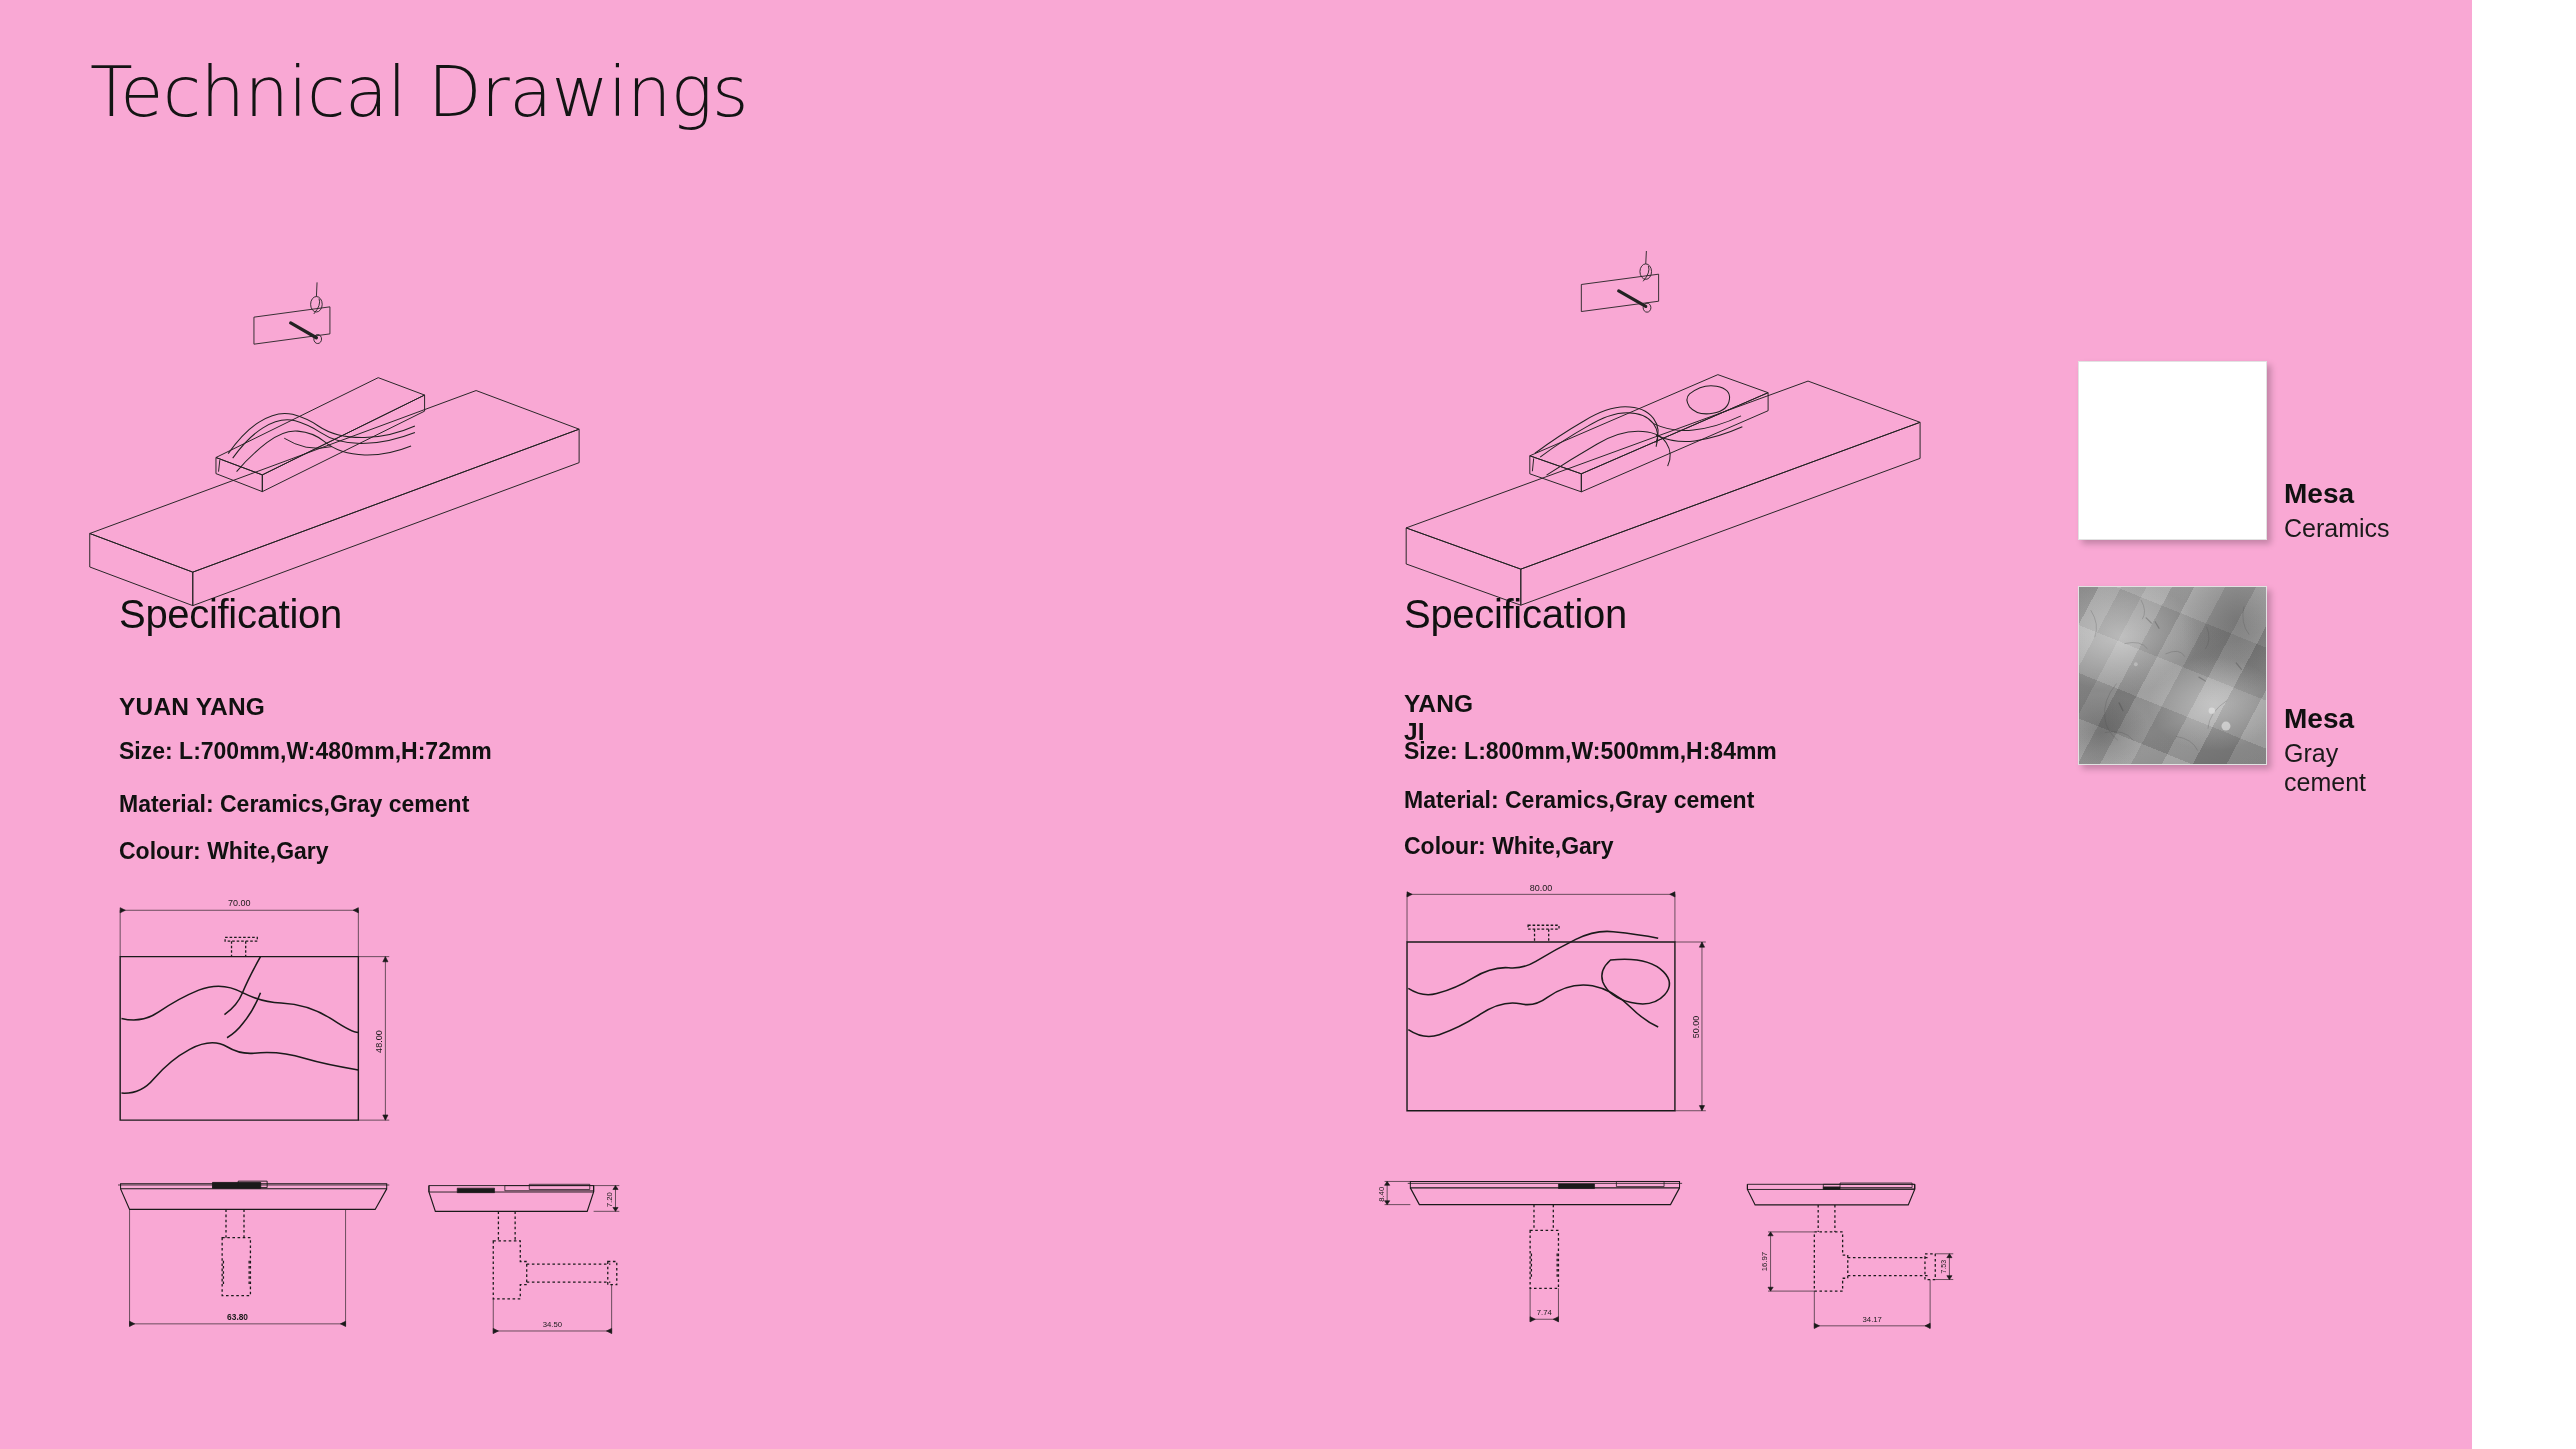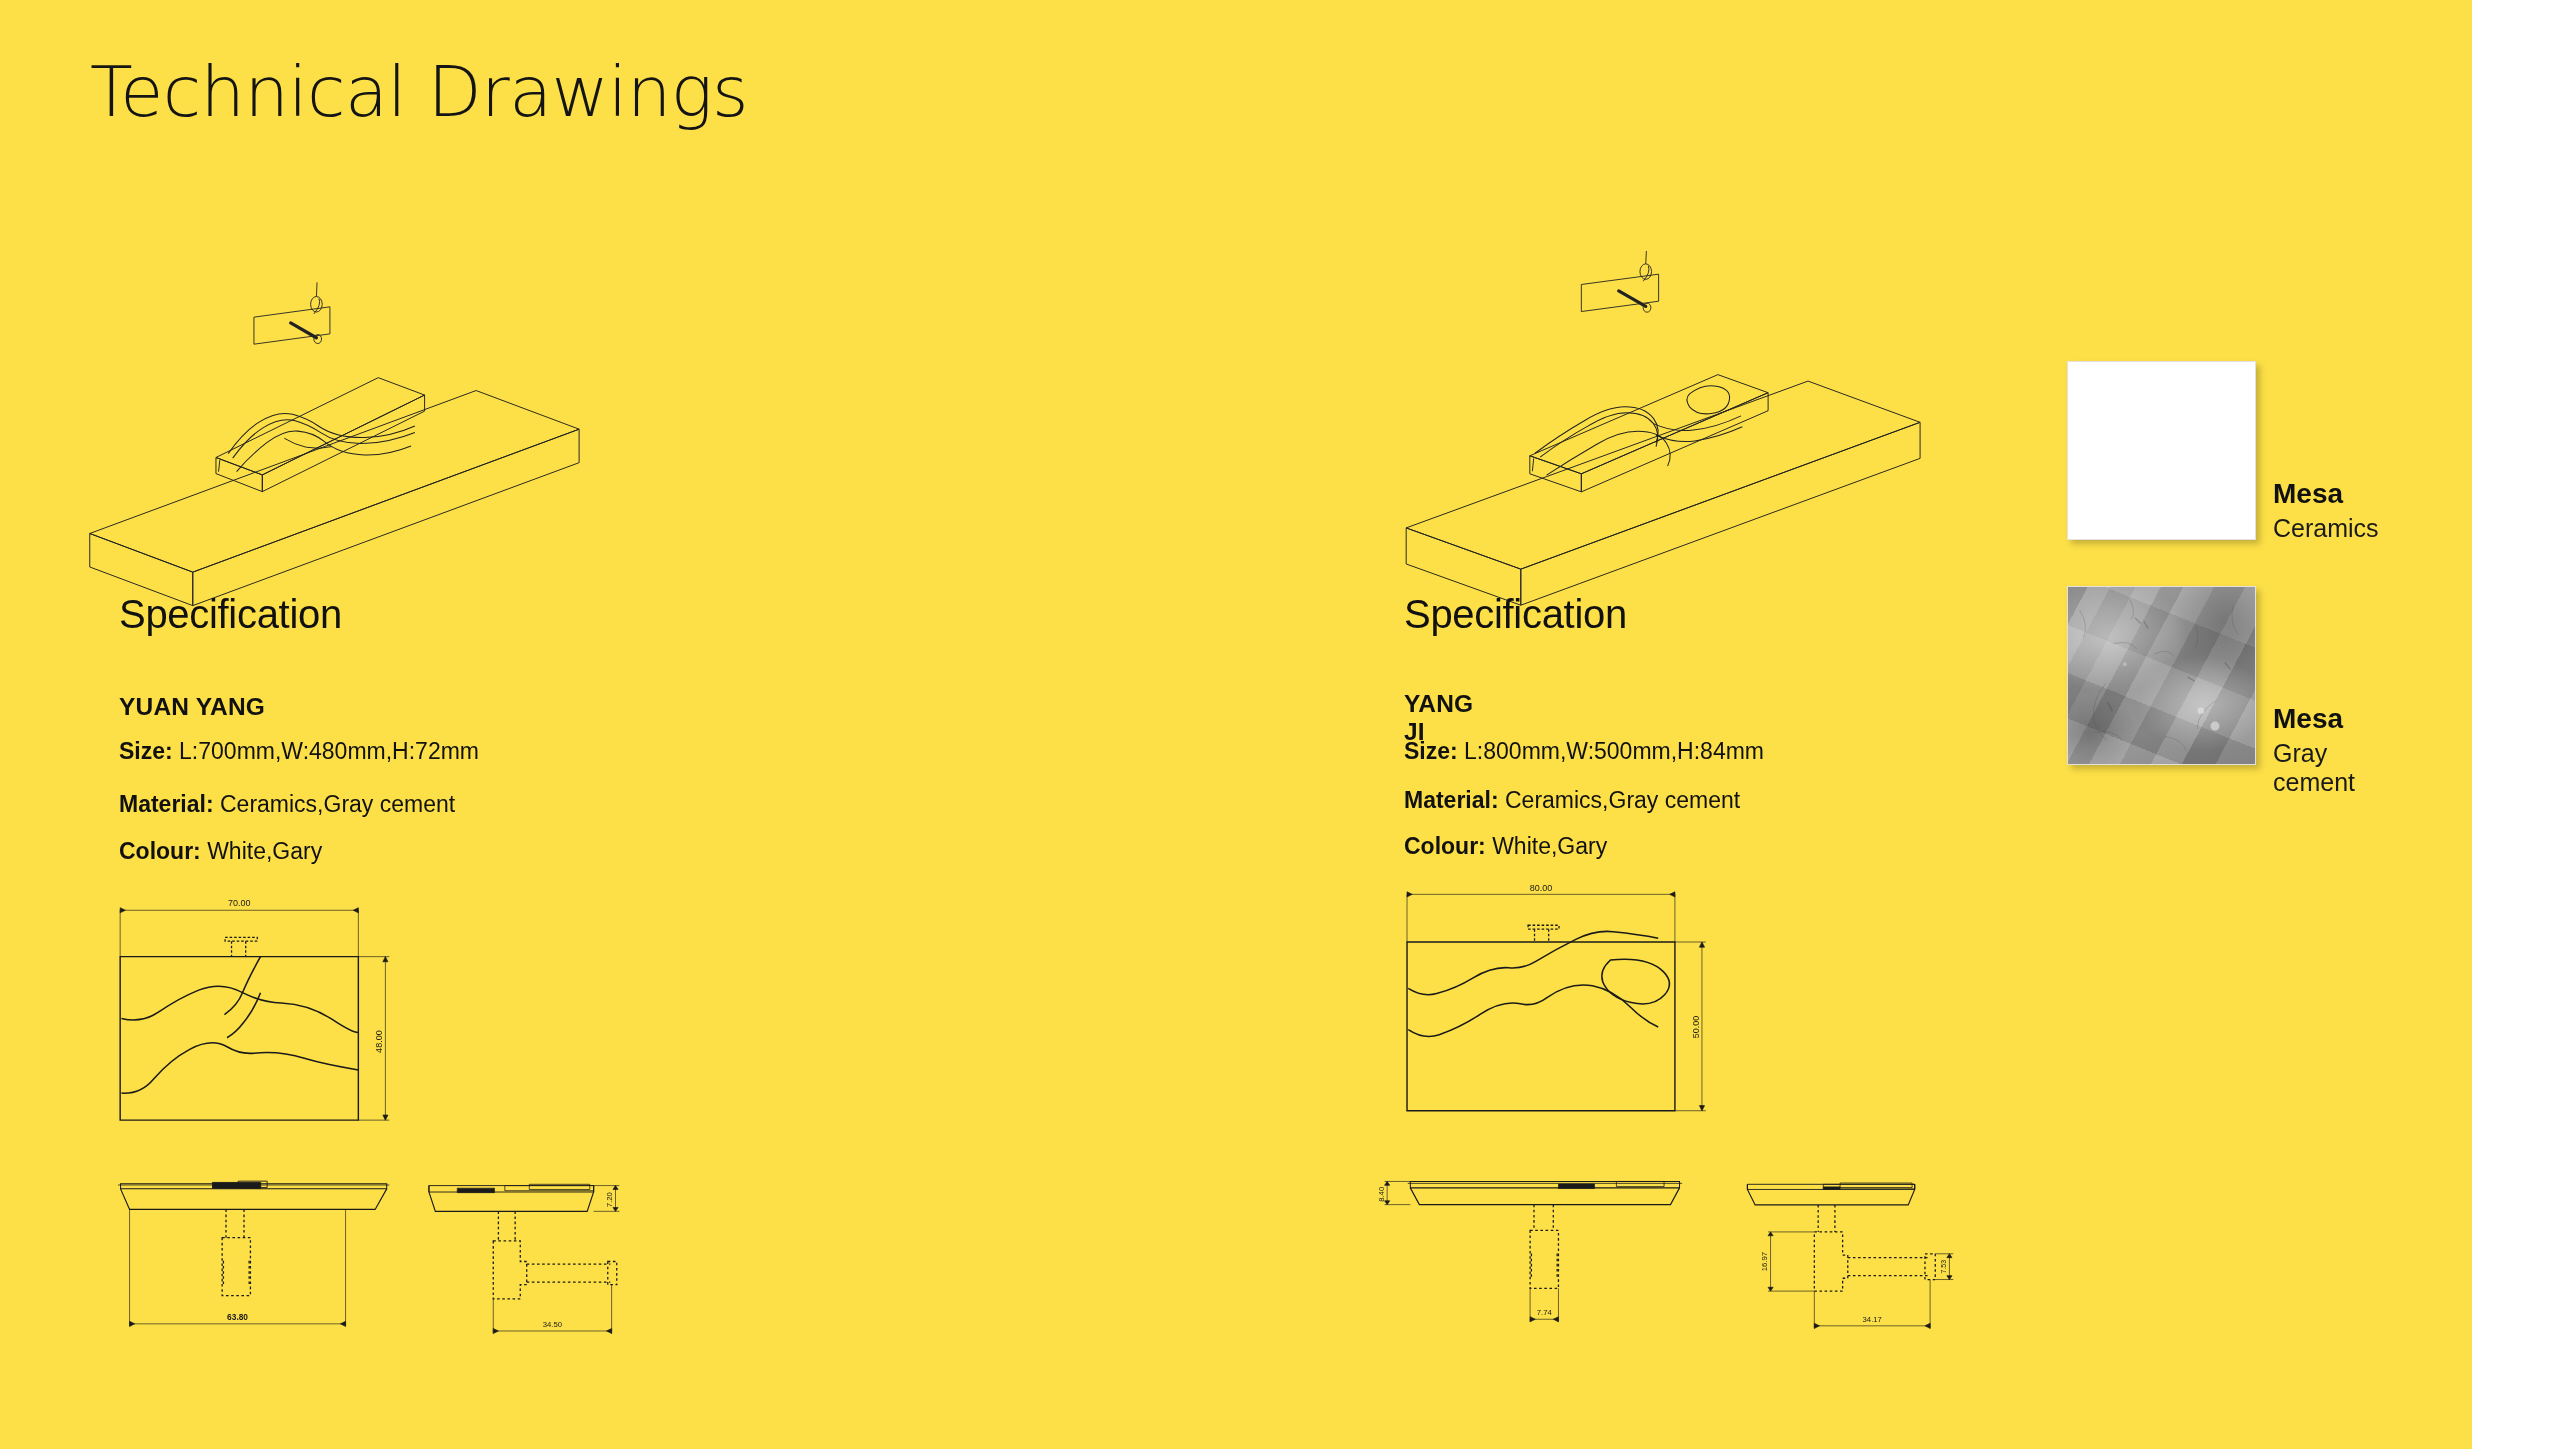--- a/index.html
+++ b/index.html
@@ -3,21 +3,21 @@
 <meta charset="utf-8">
 <style>
   * { margin:0; padding:0; box-sizing:border-box; }
   html,body { width:2576px; height:1449px; background:#ffffff; }
   body {
     font-family:"Liberation Sans", sans-serif;
     color:#111;
     position:relative;
     overflow:hidden;
   }
-  .slide { position:relative; width:2472px; height:1449px; background:#fde047; }
+  .slide { position:relative; width:2472px; height:1449px; background:#f9a8d4;padding-left:11px; }
 
   
   .page-title{
     position:absolute; left:90px; top:57px;
     font-size:70px; font-weight:300; letter-spacing:-0.6px;
     color:#141414; line-height:1;
     font-family:"DejaVu Sans", sans-serif;
   }
 
   
@@ -37,21 +37,21 @@
   }
   .spec-model{
     position:absolute;
     font-size:24.5px; font-weight:bold; color:#111; letter-spacing:0.2px;
   }
   .spec-row{
     position:absolute;
     font-size:23px; color:#111; white-space:nowrap;
   }
   .spec-row .k{ font-weight:bold; }
-  .spec-row .v{ font-weight:normal; padding-left:6.4px; }
+  .spec-row .v{ font-weight:bold; padding-left:6.4px; }
 
   .plan { position:absolute; }
   .elev { position:absolute; }
   .plan svg, .elev svg { display:block; overflow:visible; }
 
   
   .legend { position:absolute; }
   .swatch{
     position:absolute;
     box-shadow:3.9px 3.9px 6.4px rgba(0,0,0,.22);

